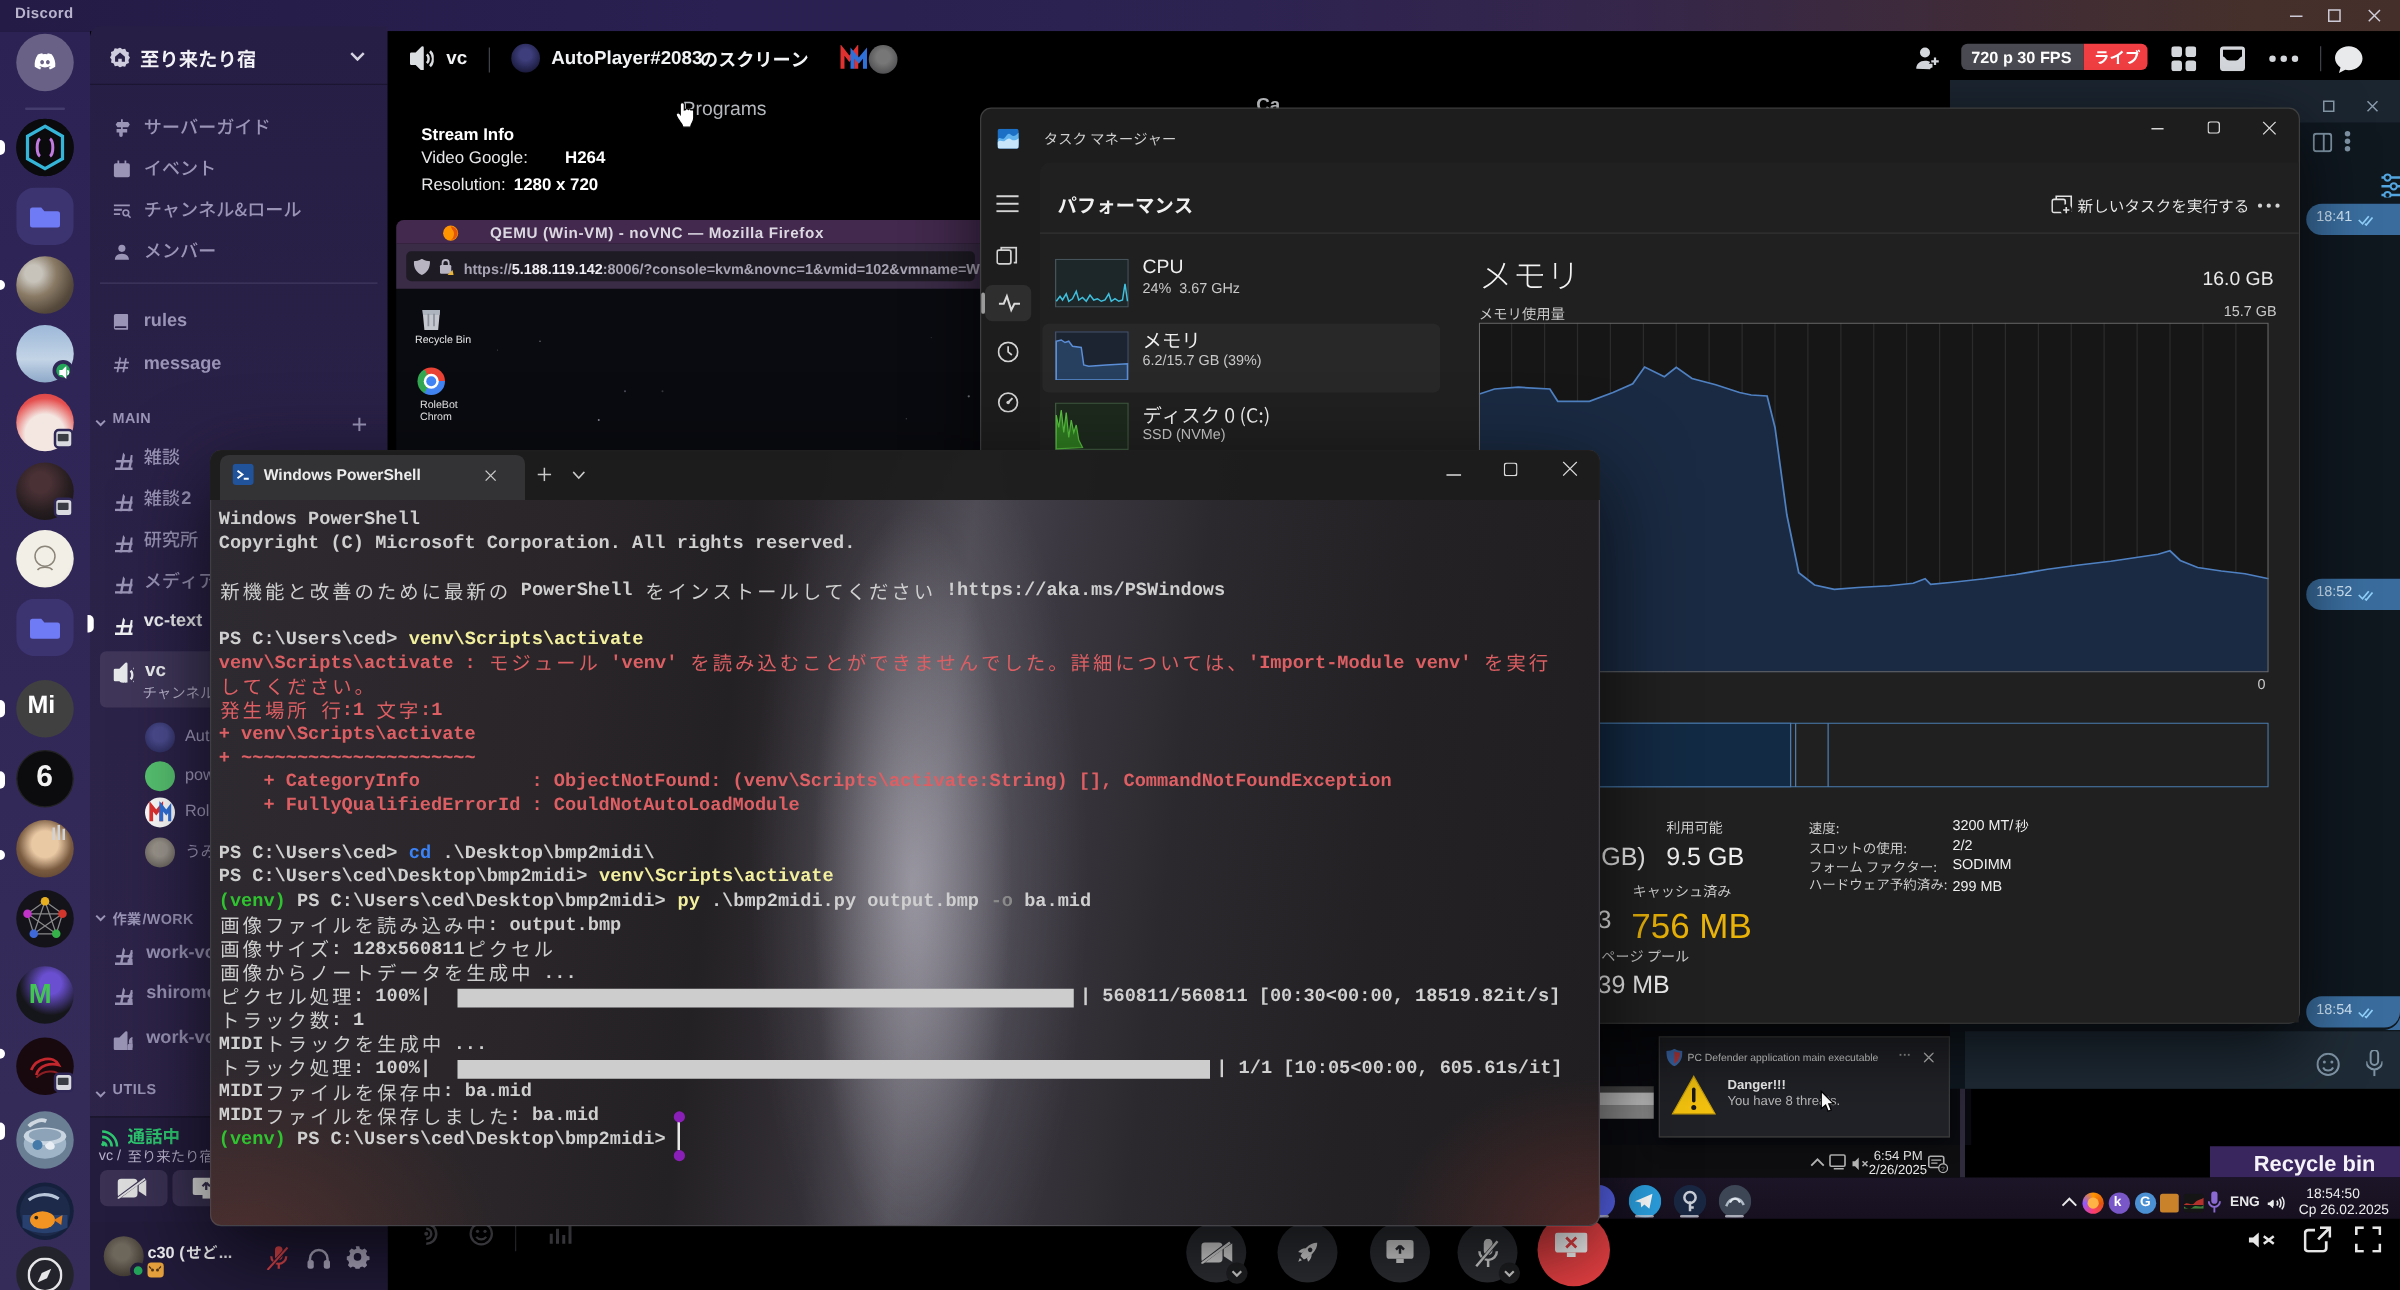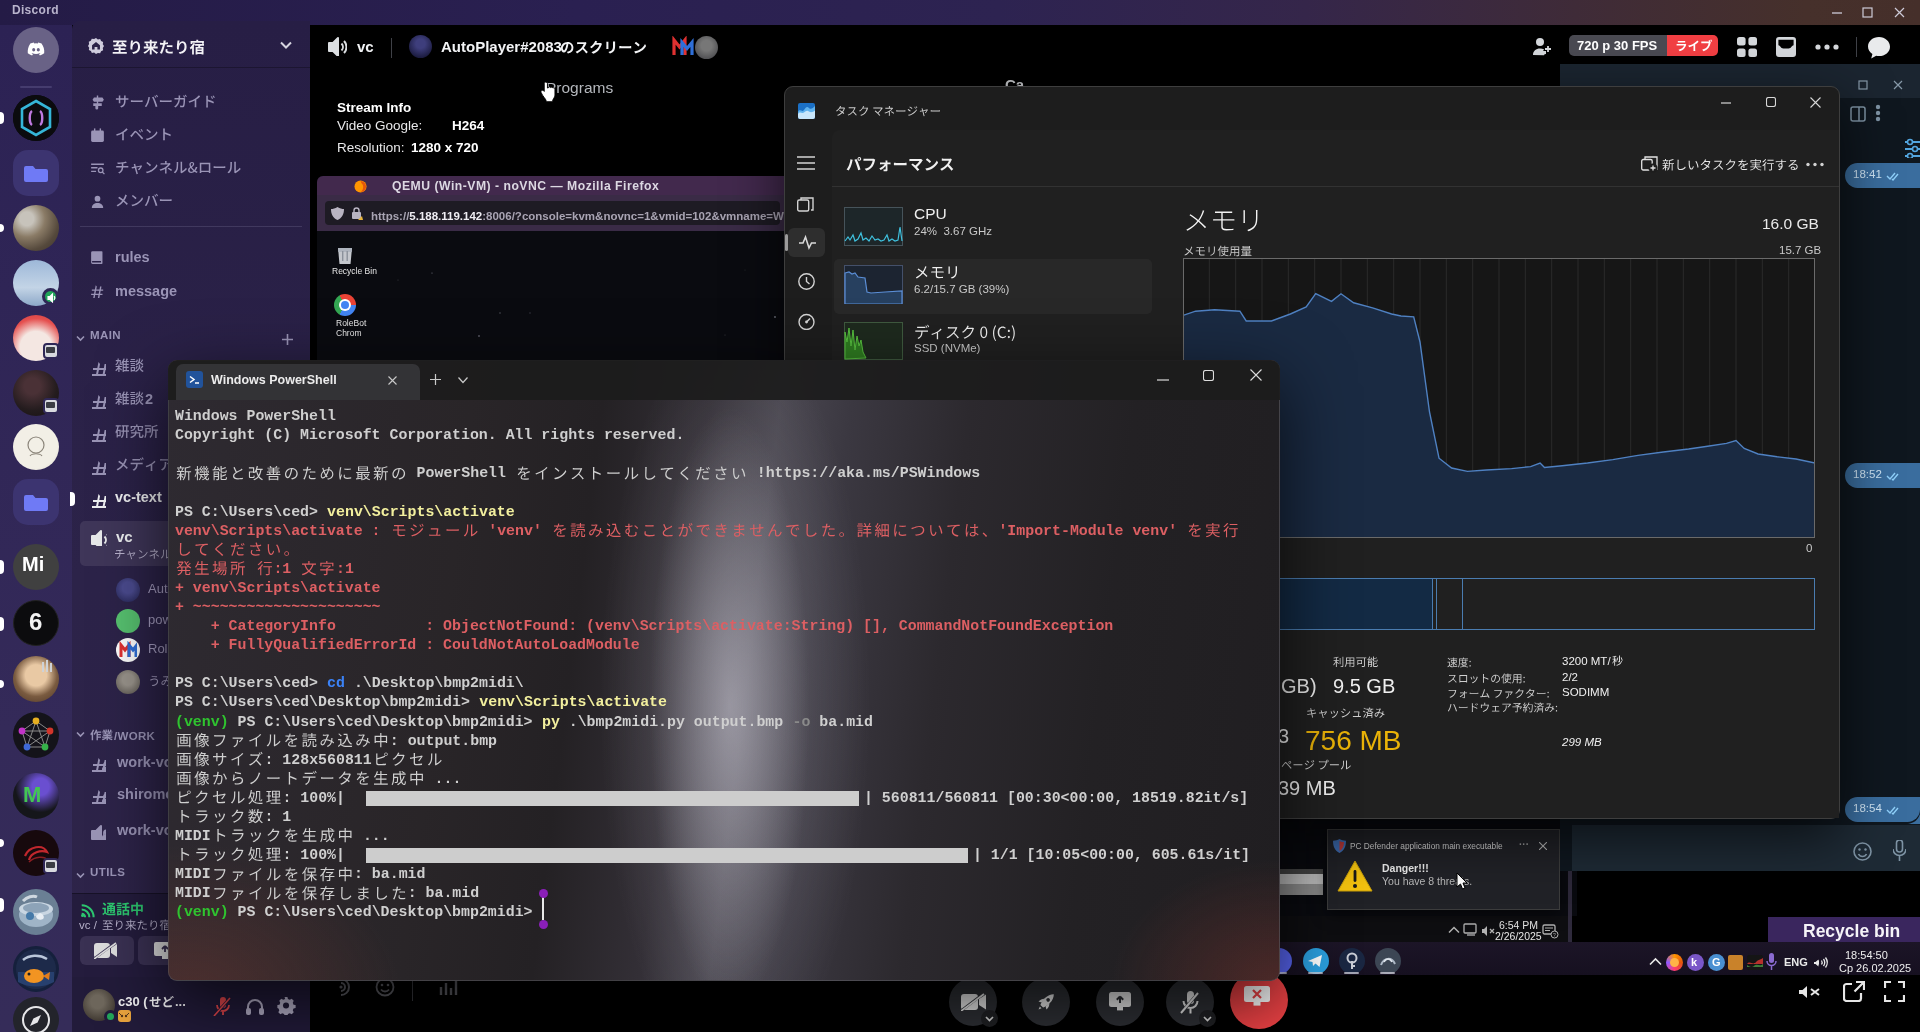--- a/index.html
+++ b/index.html
@@ -909,21 +909,21 @@
     <path d="M8.6 -7.2L8.1 -7.6C7.9 -7.6 7.6 -7.6 7.3 -7.6C6.9 -7.6 3.5 -7.6 3.1 -7.6C2.8 -7.6 2.2 -7.6 2 -7.6L2 -6.6C2.1 -6.7 2.7 -6.7 3.1 -6.7C3.5 -6.7 6.9 -6.7 7.3 -6.7C7.1 -5.8 6.3 -4.5 5.5 -3.7C4.4 -2.5 2.8 -1.2 1.1 -0.5L1.8 0.2C3.4 -0.5 4.8 -1.7 6 -2.9C7.1 -1.9 8.2 -0.7 9 0.3L9.7 -0.4C9 -1.2 7.7 -2.6 6.6 -3.6C7.3 -4.6 8 -5.8 8.4 -6.8C8.4 -6.9 8.6 -7.1 8.6 -7.2ZM12.4 -7.4C12.4 -7.1 12.4 -6.8 12.4 -6.6C12.4 -6.1 12.4 -1.7 12.4 -1.2C12.4 -0.9 12.4 -0.1 12.4 0.1L13.3 0.1L13.3 -0.6L19.2 -0.6L19.2 0.1L20.1 0.1C20.1 -0 20.1 -0.9 20.1 -1.2C20.1 -1.6 20.1 -6.1 20.1 -6.6C20.1 -6.8 20.1 -7.1 20.1 -7.4C19.8 -7.4 19.4 -7.4 19.1 -7.4C18.6 -7.4 13.9 -7.4 13.3 -7.4C13.1 -7.4 12.8 -7.4 12.4 -7.4ZM13.3 -1.4L13.3 -6.5L19.2 -6.5L19.2 -1.4ZM26.8 -6.2L26 -6C26.2 -5.5 26.8 -4.1 26.9 -3.6L27.7 -3.9C27.5 -4.4 27 -5.8 26.8 -6.2ZM30.7 -5.6L29.8 -5.9C29.6 -4.5 29.1 -3.2 28.3 -2.2C27.4 -1.1 26 -0.3 24.8 0.1L25.5 0.8C26.7 0.3 28 -0.5 29 -1.8C29.8 -2.7 30.3 -3.9 30.6 -5.1C30.6 -5.2 30.7 -5.4 30.7 -5.6ZM24.3 -5.7L23.5 -5.4C23.7 -5 24.3 -3.5 24.5 -2.9L25.3 -3.2C25.1 -3.8 24.5 -5.2 24.3 -5.7ZM36 -1C36 -0.6 36 -0 36 0.3L37 0.3C37 -0 36.9 -0.6 36.9 -1L36.9 -4.5C38.1 -4.1 40 -3.4 41.2 -2.8L41.5 -3.7C40.4 -4.3 38.4 -5 36.9 -5.5L36.9 -7.2C36.9 -7.6 37 -8 37 -8.4L36 -8.4C36 -8 36 -7.5 36 -7.2C36 -6.3 36 -1.6 36 -1ZM48.3 -6.9C48.2 -5.9 48 -4.9 47.7 -4C47.2 -2.2 46.6 -1.5 46.1 -1.5C45.6 -1.5 45 -2.1 45 -3.4C45 -4.9 46.3 -6.7 48.3 -6.9ZM49.2 -7C51.1 -6.8 52.1 -5.4 52.1 -3.8C52.1 -1.9 50.8 -0.9 49.4 -0.6C49.1 -0.6 48.8 -0.5 48.4 -0.5L49 0.3C51.5 0 53 -1.5 53 -3.8C53 -6 51.4 -7.8 48.9 -7.8C46.2 -7.8 44.2 -5.7 44.2 -3.4C44.2 -1.6 45.1 -0.5 46.1 -0.5C47.1 -0.5 47.9 -1.6 48.6 -3.8C48.9 -4.8 49.1 -5.9 49.2 -7ZM60.5 -9L60.5 -7.9L57.5 -7.9L57.5 -7.1L60.5 -7.1L60.5 -6.1L57.8 -6.1L57.8 -3.1L60.4 -3.1C60.3 -2.5 60.2 -1.9 59.8 -1.4C59.3 -1.8 58.8 -2.3 58.5 -2.9L57.8 -2.6C58.2 -1.9 58.7 -1.4 59.3 -0.9C58.8 -0.4 58.1 -0 57.1 0.2C57.2 0.4 57.5 0.7 57.6 0.9C58.7 0.6 59.5 0.1 60 -0.4C61.1 0.2 62.5 0.7 64 0.9C64.1 0.6 64.3 0.3 64.5 0.2C62.9 -0 61.6 -0.4 60.5 -1C60.9 -1.6 61.1 -2.3 61.2 -3.1L64 -3.1L64 -6.1L61.3 -6.1L61.3 -7.1L64.4 -7.1L64.4 -7.9L61.3 -7.9L61.3 -9ZM58.5 -5.4L60.5 -5.4L60.5 -4.3L60.5 -3.8L58.5 -3.8ZM61.3 -5.4L63.3 -5.4L63.3 -3.8L61.2 -3.8L61.3 -4.3ZM57 -9.1C56.4 -7.5 55.3 -5.9 54.2 -4.8C54.4 -4.6 54.6 -4.2 54.7 -4C55.1 -4.4 55.5 -4.9 55.9 -5.4L55.9 0.9L56.6 0.9L56.6 -6.6C57.1 -7.3 57.5 -8.1 57.8 -8.9ZM66.5 -8.3L66.5 -4.4C66.5 -2.9 66.3 -1 65.1 0.4C65.3 0.5 65.7 0.8 65.8 0.9C66.6 0 67 -1.2 67.1 -2.5L69.8 -2.5L69.8 0.8L70.7 0.8L70.7 -2.5L73.6 -2.5L73.6 -0.2C73.6 -0 73.5 0 73.3 0C73.1 0 72.3 0.1 71.6 0C71.7 0.2 71.8 0.6 71.9 0.8C72.9 0.8 73.5 0.8 73.9 0.7C74.2 0.5 74.4 0.3 74.4 -0.2L74.4 -8.3ZM67.3 -7.5L69.8 -7.5L69.8 -5.8L67.3 -5.8ZM73.6 -7.5L73.6 -5.8L70.7 -5.8L70.7 -7.5ZM67.3 -5L69.8 -5L69.8 -3.2L67.2 -3.2C67.2 -3.6 67.3 -4 67.3 -4.4ZM73.6 -5L73.6 -3.2L70.7 -3.2L70.7 -5ZM77.1 -4.2C77.5 -4.2 77.8 -4.5 77.8 -5C77.8 -5.4 77.5 -5.7 77.1 -5.7C76.7 -5.7 76.4 -5.4 76.4 -5C76.4 -4.5 76.7 -4.2 77.1 -4.2ZM77.1 0.1C77.5 0.1 77.8 -0.2 77.8 -0.6C77.8 -1.1 77.5 -1.4 77.1 -1.4C76.7 -1.4 76.4 -1.1 76.4 -0.6C76.4 -0.2 76.7 0.1 77.1 0.1Z" fill="#cfcfcf"></path>
   </svg>
 <span class="sans" style="left:1562px;top:671px;font-size:11.5px;color:#f0f0f0;">2/2</span>
 <svg style="position:absolute;left:1447px;top:684.5px;" width="105" height="17" viewBox="0 -12.5 105 17">
     <path d="M9.3 -7.2L8.6 -7.6C8.4 -7.5 8.2 -7.5 8.1 -7.5C7.6 -7.5 3.3 -7.5 2.6 -7.5C2.3 -7.5 1.9 -7.6 1.6 -7.6L1.6 -6.7C1.8 -6.7 2.2 -6.7 2.6 -6.7C3.3 -6.7 7.5 -6.7 8.2 -6.7C8 -5.7 7.5 -4.2 6.8 -3.2C5.8 -2 4.6 -1.1 2.5 -0.6L3.3 0.2C5.3 -0.4 6.5 -1.4 7.5 -2.7C8.4 -3.8 8.9 -5.5 9.1 -6.6C9.2 -6.8 9.2 -7 9.3 -7.2ZM12.7 -0.9L13.3 -0.2C14.8 -1 16.3 -2.4 17 -3.4L17.1 -0.4C17.1 -0.2 17 -0.1 16.8 -0.1C16.5 -0.1 15.9 -0.1 15.5 -0.2L15.5 0.6C15.9 0.6 16.6 0.7 17.1 0.7C17.6 0.7 17.9 0.4 17.9 -0.1L17.8 -4.2L19.4 -4.2C19.6 -4.2 19.9 -4.2 20.1 -4.2L20.1 -5C19.9 -5 19.6 -5 19.4 -5L17.8 -5L17.8 -5.9C17.8 -6.1 17.8 -6.4 17.8 -6.6L16.9 -6.6C17 -6.4 17 -6.1 17 -5.9L17 -5L13.8 -5C13.5 -5 13.2 -5 13 -5L13 -4.2C13.2 -4.2 13.5 -4.2 13.8 -4.2L16.7 -4.2C15.9 -3.1 14.3 -1.7 12.7 -0.9ZM22.7 -4.7L22.7 -3.6C23 -3.7 23.6 -3.7 24.2 -3.7C25 -3.7 29.3 -3.7 30.1 -3.7C30.6 -3.7 31.1 -3.6 31.3 -3.6L31.3 -4.7C31.1 -4.7 30.7 -4.6 30.1 -4.6C29.3 -4.6 25 -4.6 24.2 -4.6C23.6 -4.6 23 -4.7 22.7 -4.7ZM34.2 -1.2C33.9 -1.2 33.5 -1.2 33.2 -1.2L33.4 -0.2C33.7 -0.2 34 -0.3 34.3 -0.3C35.7 -0.4 39.3 -0.8 41 -1C41.2 -0.5 41.4 -0 41.6 0.4L42.5 -0C42 -1.2 40.9 -3.3 40.1 -4.4L39.3 -4.1C39.7 -3.6 40.2 -2.7 40.6 -1.9C39.4 -1.7 37.3 -1.5 35.7 -1.3C36.3 -2.7 37.4 -6 37.7 -7.1C37.8 -7.5 37.9 -7.8 38 -8.1L37 -8.3C36.9 -8 36.9 -7.7 36.8 -7.2C36.5 -6.2 35.3 -2.7 34.7 -1.2ZM54.9 -7.2L54.3 -7.6C54.1 -7.5 53.8 -7.5 53.7 -7.5C53.2 -7.5 48.9 -7.5 48.3 -7.5C47.9 -7.5 47.5 -7.6 47.2 -7.6L47.2 -6.7C47.5 -6.7 47.8 -6.7 48.3 -6.7C48.9 -6.7 53.2 -6.7 53.8 -6.7C53.6 -5.7 53.1 -4.2 52.4 -3.2C51.5 -2 50.3 -1.1 48.2 -0.6L48.9 0.2C50.9 -0.4 52.2 -1.4 53.1 -2.7C54 -3.8 54.5 -5.5 54.8 -6.6C54.8 -6.8 54.8 -7 54.9 -7.2ZM65.8 -5.5L65.3 -5.9C65.1 -5.9 64.8 -5.9 64.7 -5.9C64.2 -5.9 59.8 -5.9 59.3 -5.9C59 -5.9 58.6 -5.9 58.3 -5.9L58.3 -5C58.7 -5.1 59 -5.1 59.3 -5.1C59.8 -5.1 63.9 -5.1 64.5 -5.1C64.2 -4.5 63.4 -3.6 62.7 -3.1L63.4 -2.6C64.3 -3.3 65.2 -4.7 65.5 -5.2C65.6 -5.2 65.7 -5.4 65.8 -5.5ZM62.1 -4.3L61.2 -4.3C61.2 -4.1 61.3 -3.9 61.3 -3.7C61.3 -2.3 61.1 -1.1 59.6 -0.1C59.3 0.1 59.1 0.2 58.8 0.2L59.6 0.9C61.9 -0.4 62.1 -2 62.1 -4.3ZM73 -8.4L72 -8.7C71.9 -8.4 71.8 -8 71.7 -7.9C71.2 -6.9 70.1 -5.3 68.3 -4.2L69 -3.7C70.2 -4.4 71.1 -5.4 71.8 -6.3L75.4 -6.3C75.2 -5.3 74.5 -3.9 73.7 -2.9C72.7 -1.8 71.4 -0.8 69.4 -0.2L70.2 0.5C72.2 -0.3 73.5 -1.3 74.5 -2.5C75.4 -3.6 76.1 -5.1 76.4 -6.2C76.4 -6.4 76.6 -6.6 76.6 -6.8L75.9 -7.2C75.7 -7.1 75.5 -7.1 75.2 -7.1L72.3 -7.1L72.5 -7.5C72.6 -7.7 72.8 -8.1 73 -8.4ZM83.8 -8.5L82.8 -8.8C82.8 -8.5 82.6 -8.1 82.5 -7.9C82 -7 80.9 -5.3 79 -4.2L79.7 -3.6C80.9 -4.4 81.9 -5.5 82.6 -6.5L86.2 -6.5C86 -5.6 85.5 -4.4 84.8 -3.5C84 -4 83.2 -4.5 82.5 -4.9L81.9 -4.4C82.6 -3.9 83.4 -3.4 84.2 -2.8C83.2 -1.7 81.9 -0.8 80 -0.2L80.8 0.5C82.6 -0.2 84 -1.2 84.9 -2.3C85.4 -1.9 85.8 -1.6 86.1 -1.3L86.7 -2C86.4 -2.3 86 -2.6 85.5 -3C86.3 -4.1 86.9 -5.3 87.2 -6.3C87.3 -6.5 87.4 -6.8 87.4 -6.9L86.7 -7.4C86.6 -7.3 86.3 -7.2 86 -7.2L83.1 -7.2L83.3 -7.6C83.4 -7.8 83.6 -8.2 83.8 -8.5ZM89.9 -4.7L89.9 -3.6C90.3 -3.7 90.8 -3.7 91.4 -3.7C92.2 -3.7 96.5 -3.7 97.4 -3.7C97.8 -3.7 98.3 -3.6 98.5 -3.6L98.5 -4.7C98.3 -4.7 97.9 -4.6 97.3 -4.6C96.5 -4.6 92.2 -4.6 91.4 -4.6C90.8 -4.6 90.2 -4.7 89.9 -4.7ZM101.1 -4.2C101.5 -4.2 101.8 -4.5 101.8 -5C101.8 -5.4 101.5 -5.7 101.1 -5.7C100.7 -5.7 100.4 -5.4 100.4 -5C100.4 -4.5 100.7 -4.2 101.1 -4.2ZM101.1 0.1C101.5 0.1 101.8 -0.2 101.8 -0.6C101.8 -1.1 101.5 -1.4 101.1 -1.4C100.7 -1.4 100.4 -1.1 100.4 -0.6C100.4 -0.2 100.7 0.1 101.1 0.1Z" fill="#cfcfcf"></path>
   </svg>
 <span class="sans" style="left:1562px;top:686px;font-size:11.5px;color:#f0f0f0;">SODIMM</span>
 <svg style="position:absolute;left:1447px;top:698.5px;" width="114" height="17" viewBox="0 -12.5 114 17">
     <path d="M2.5 -3.4C2.1 -2.5 1.5 -1.4 0.8 -0.5L1.7 -0.1C2.3 -1 2.9 -2.1 3.3 -3.1C3.8 -4.2 4.2 -5.8 4.3 -6.4C4.4 -6.7 4.4 -7 4.5 -7.2L3.5 -7.4C3.4 -6.2 2.9 -4.5 2.5 -3.4ZM7.8 -3.8C8.2 -2.7 8.7 -1.2 9 -0.1L10 -0.4C9.7 -1.4 9.1 -3.1 8.7 -4.1C8.2 -5.3 7.5 -6.8 7.1 -7.5L6.2 -7.3C6.7 -6.4 7.4 -4.9 7.8 -3.8ZM11.9 -4.7L11.9 -3.6C12.2 -3.7 12.8 -3.7 13.4 -3.7C14.2 -3.7 18.5 -3.7 19.3 -3.7C19.8 -3.7 20.3 -3.6 20.5 -3.6L20.5 -4.7C20.2 -4.7 19.9 -4.6 19.3 -4.6C18.5 -4.6 14.2 -4.6 13.4 -4.6C12.8 -4.6 12.2 -4.7 11.9 -4.7ZM28.7 -7.8L28.1 -7.5C28.4 -7 28.8 -6.4 29.1 -5.9L29.7 -6.1C29.4 -6.7 29 -7.4 28.7 -7.8ZM30 -8.3L29.4 -8C29.8 -7.6 30.1 -7 30.4 -6.4L31 -6.7C30.7 -7.2 30.3 -7.9 30 -8.3ZM24.9 -0.8C24.9 -0.4 24.9 0.1 24.8 0.5L25.9 0.5C25.8 0.1 25.8 -0.5 25.8 -0.8L25.8 -4.4C27 -4 28.9 -3.3 30 -2.6L30.4 -3.6C29.3 -4.1 27.2 -4.9 25.8 -5.3L25.8 -7.1C25.8 -7.4 25.8 -7.9 25.9 -8.2L24.8 -8.2C24.9 -7.9 24.9 -7.4 24.9 -7.1C24.9 -6.2 24.9 -1.4 24.9 -0.8ZM41.9 -6.6L41.3 -6.9C41.2 -6.9 41 -6.8 40.6 -6.8L38.2 -6.8L38.2 -7.8C38.2 -8.1 38.2 -8.3 38.2 -8.7L37.2 -8.7C37.2 -8.3 37.3 -8.1 37.3 -7.8L37.3 -6.8L34.9 -6.8C34.5 -6.8 34.2 -6.8 33.9 -6.9C33.9 -6.6 33.9 -6.3 33.9 -6C33.9 -5.7 33.9 -4.5 33.9 -4.1C33.9 -3.9 33.9 -3.7 33.9 -3.5L34.8 -3.5C34.8 -3.6 34.8 -3.9 34.8 -4.1C34.8 -4.4 34.8 -5.6 34.8 -6L40.8 -6C40.7 -5.1 40.4 -3.8 39.8 -2.9C39.1 -1.9 37.9 -1.1 36.8 -0.7C36.5 -0.6 36.1 -0.5 35.7 -0.4L36.4 0.4C38.4 -0.1 39.9 -1.2 40.7 -2.7C41.3 -3.7 41.6 -5 41.8 -5.9C41.8 -6.1 41.9 -6.4 41.9 -6.6ZM44.9 -0.8L44.9 0.1C45.1 0.1 45.4 0 45.7 0L51.6 0C51.8 0 52.1 0.1 52.3 0.1L52.3 -0.8C52.1 -0.8 51.9 -0.8 51.6 -0.8L49 -0.8L49 -4.8L51.1 -4.8C51.4 -4.8 51.6 -4.7 51.9 -4.7L51.9 -5.6C51.7 -5.6 51.4 -5.5 51.1 -5.5L46.1 -5.5C46 -5.5 45.6 -5.6 45.4 -5.6L45.4 -4.7C45.6 -4.7 46 -4.8 46.1 -4.8L48.1 -4.8L48.1 -0.8L45.7 -0.8C45.4 -0.8 45.1 -0.8 44.9 -0.8ZM64.1 -7.3L63.5 -7.8C63.4 -7.8 63 -7.7 62.8 -7.7C62.1 -7.7 57.1 -7.7 56.6 -7.7C56.2 -7.7 55.7 -7.8 55.3 -7.8L55.3 -6.9C55.8 -6.9 56.2 -6.9 56.6 -6.9C57.1 -6.9 62 -6.9 62.7 -6.9C62.4 -6.3 61.4 -5.1 60.4 -4.5L61.1 -3.9C62.3 -4.8 63.3 -6.2 63.8 -6.9C63.8 -7 64 -7.2 64.1 -7.3ZM59.7 -5.9L58.8 -5.9C58.8 -5.6 58.8 -5.4 58.8 -5.1C58.8 -3.3 58.6 -1.7 56.9 -0.7C56.6 -0.5 56.2 -0.3 55.9 -0.2L56.7 0.4C59.5 -1 59.7 -2.9 59.7 -5.9ZM67.9 -6.5C68.8 -6.1 70.1 -5.5 71 -5L65.4 -5L65.4 -4.3L69.9 -4.3L69.9 -0.2C69.9 0 69.8 0 69.6 0.1C69.4 0.1 68.6 0.1 67.9 0C68 0.3 68.2 0.6 68.2 0.8C69.2 0.8 69.8 0.8 70.2 0.7C70.6 0.6 70.7 0.3 70.7 -0.2L70.7 -4.3L73.8 -4.3C73.4 -3.6 72.9 -3 72.5 -2.6L73.2 -2.2C73.8 -2.8 74.5 -3.9 75.1 -4.8L74.4 -5.1L74.3 -5L72.1 -5L72.2 -5.3C71.9 -5.5 71.5 -5.7 71.1 -5.9C72 -6.5 73.1 -7.3 73.9 -8.1L73.3 -8.5L73.1 -8.5L66.4 -8.5L66.4 -7.7L72.3 -7.7C71.7 -7.2 71 -6.7 70.3 -6.3C69.6 -6.5 68.9 -6.8 68.3 -7.1ZM81.1 -4.4C81.7 -3.7 82.4 -2.6 82.6 -1.9L83.3 -2.3C83.1 -3 82.4 -4 81.8 -4.8ZM78.9 -2.7C79.2 -2.1 79.5 -1.2 79.6 -0.6L80.3 -0.9C80.2 -1.4 79.9 -2.3 79.6 -2.9ZM76.6 -2.9C76.5 -1.9 76.2 -1 75.9 -0.3C76.1 -0.3 76.4 -0.1 76.5 -0C76.9 -0.7 77.1 -1.7 77.3 -2.8ZM81.6 -9.1C81.2 -7.6 80.5 -6.2 79.6 -5.3C79.9 -5.2 80.2 -5 80.4 -4.8C80.7 -5.2 81.1 -5.8 81.4 -6.4L84.9 -6.4C84.8 -2.1 84.6 -0.5 84.2 -0.1C84.1 0 84 0.1 83.8 0.1C83.5 0.1 82.8 0.1 82.1 0C82.3 0.2 82.4 0.6 82.4 0.8C83 0.9 83.7 0.9 84.1 0.8C84.5 0.8 84.7 0.7 84.9 0.4C85.4 -0.1 85.6 -1.8 85.7 -6.7C85.8 -6.8 85.8 -7.1 85.8 -7.1L81.8 -7.1C82 -7.7 82.2 -8.3 82.4 -8.9ZM76 -4.2L76.1 -3.5L77.8 -3.6L77.8 0.9L78.6 0.9L78.6 -3.7L79.5 -3.7C79.6 -3.5 79.7 -3.3 79.7 -3.1L80.4 -3.4C80.2 -4 79.7 -4.9 79.3 -5.6L78.7 -5.3C78.9 -5 79 -4.7 79.2 -4.4L77.5 -4.3C78.2 -5.2 79.1 -6.5 79.7 -7.5L79 -7.8C78.7 -7.3 78.3 -6.5 77.8 -5.9C77.7 -6.1 77.4 -6.4 77.2 -6.6C77.6 -7.2 78.1 -8.1 78.4 -8.8L77.7 -9.1C77.5 -8.5 77.1 -7.7 76.7 -7L76.4 -7.3L76 -6.8C76.5 -6.3 77.1 -5.7 77.4 -5.2C77.2 -4.9 76.9 -4.5 76.7 -4.3ZM87.4 -8.4C88.1 -8.1 88.9 -7.6 89.3 -7.2L89.8 -7.8C89.4 -8.2 88.5 -8.7 87.8 -9ZM86.8 -5.5C87.5 -5.2 88.4 -4.7 88.8 -4.3L89.2 -5C88.8 -5.3 87.9 -5.8 87.3 -6.1ZM87.1 0.2L87.8 0.7C88.4 -0.3 89.1 -1.7 89.7 -2.8L89.1 -3.3C88.5 -2.1 87.7 -0.6 87.1 0.2ZM92.8 -9.1L92.8 -7.9L89.9 -7.9L89.9 -7.2L91 -7.2C91.4 -6.6 92 -6.1 92.6 -5.7C91.7 -5.2 90.6 -5 89.5 -4.8C89.7 -4.6 89.9 -4.3 90 -4.1C91.2 -4.4 92.3 -4.7 93.3 -5.2C94.2 -4.8 95.3 -4.4 96.4 -4.2C96.5 -4.4 96.7 -4.7 96.9 -4.9C95.8 -5.1 94.9 -5.3 94 -5.7C94.6 -6.1 95.1 -6.6 95.4 -7.2L96.7 -7.2L96.7 -7.9L93.7 -7.9L93.7 -9.1ZM94.5 -7.2C94.2 -6.8 93.8 -6.4 93.3 -6.1C92.8 -6.4 92.3 -6.7 91.9 -7.2ZM95 -2.9L95 -1.9L91.5 -1.9C91.6 -2.2 91.6 -2.5 91.6 -2.9L91.6 -2.9ZM90.8 -4.3L90.8 -2.9C90.8 -1.9 90.6 -0.5 89.4 0.5C89.6 0.6 89.9 0.8 90 1C90.8 0.4 91.2 -0.4 91.4 -1.2L95 -1.2L95 0.9L95.8 0.9L95.8 -4.3L95 -4.3L95 -3.6L91.6 -3.6L91.6 -4.3ZM106.4 -5.6L105.5 -5.6C105.5 -5.3 105.5 -5 105.5 -4.7C105.5 -4.4 105.4 -4.1 105.4 -3.8C104.5 -4.3 103.5 -4.6 102.4 -4.7C102.9 -5.7 103.4 -6.8 103.7 -7.3C103.7 -7.4 103.8 -7.5 103.9 -7.7L103.4 -8.1C103.3 -8.1 103.1 -8 102.9 -8C102.4 -8 101 -7.9 100.4 -7.9C100.2 -7.9 99.9 -7.9 99.6 -7.9L99.7 -7C99.9 -7.1 100.2 -7.1 100.5 -7.1C100.9 -7.1 102.3 -7.2 102.7 -7.2C102.4 -6.5 102 -5.6 101.6 -4.8C99.4 -4.7 98 -3.5 98 -1.9C98 -1 98.6 -0.4 99.4 -0.4C99.9 -0.4 100.4 -0.6 100.7 -1.2C101.2 -1.8 101.7 -3 102.1 -4C103.2 -3.9 104.3 -3.5 105.2 -3C104.8 -1.8 104.1 -0.7 102.4 0.1L103.1 0.6C104.6 -0.1 105.5 -1.2 105.9 -2.6C106.3 -2.3 106.7 -2 107 -1.7L107.4 -2.6C107.1 -2.9 106.6 -3.2 106.1 -3.5C106.3 -4.1 106.3 -4.8 106.4 -5.6ZM101.2 -4C100.9 -3.2 100.5 -2.1 100.1 -1.6C99.8 -1.4 99.7 -1.3 99.4 -1.3C99.1 -1.3 98.8 -1.5 98.8 -2C98.8 -2.9 99.7 -3.9 101.2 -4ZM109.5 -4.2C109.9 -4.2 110.2 -4.5 110.2 -5C110.2 -5.4 109.9 -5.7 109.5 -5.7C109.1 -5.7 108.8 -5.4 108.8 -5C108.8 -4.5 109.1 -4.2 109.5 -4.2ZM109.5 0.1C109.9 0.1 110.2 -0.2 110.2 -0.6C110.2 -1.1 109.9 -1.4 109.5 -1.4C109.1 -1.4 108.8 -1.1 108.8 -0.6C108.8 -0.2 109.1 0.1 109.5 0.1Z" fill="#cfcfcf"></path>
   </svg>
-<span class="sans" style="left:1562px;top:736px;font-size:11.5px;color:#f0f0f0;font-style:italic;">299 MB</span>
+<span class="sans" style="left:1562px;top:704px;font-size:11.5px;color:#f0f0f0;">299 MB</span>
 <div class="abs" style="left:168px;top:360px;width:1112px;height:621px;background:radial-gradient(300px 220px at 2% 103%, rgba(120,55,45,.42), rgba(134,62,50,0) 70%),radial-gradient(240px 180px at 100% 101%, rgba(180,66,55,.30), rgba(196,72,60,0) 70%),radial-gradient(80px 300px at 50.5% 56%, rgba(200,198,209,.50), rgba(200,198,209,0) 100%),radial-gradient(135px 380px at 51% 55%, rgba(172,170,182,.34), rgba(172,170,182,0) 100%),linear-gradient(97deg,#2e2a31 0%,#292528 26%,#242124 37%,#332f36 46%,#4a4750 52%,#3b3841 58%,#2c292e 68%,#232124 82%,#201e21 100%);border-radius:9px;border:1px solid rgba(90,90,95,.55);box-shadow:0 22px 70px rgba(0,0,0,.7)"></div>
 <div class="abs" style="left:168px;top:360px;width:1112px;height:40px;background:rgba(28,28,28,.93);border-radius:9px 9px 0 0"></div>
 <div class="abs" style="left:176px;top:364px;width:244px;height:36px;background:#333336;border-radius:7px 7px 0 0"></div>
 <svg class="abs" style="left:186px;top:371px;" width="17" height="17" viewBox="0 0 17 17">
     <rect width="17" height="17" rx="3" fill="#21539b"></rect>
     <path d="M4 5.5 8 8.5 4 11.5" stroke="#fff" stroke-width="1.5" fill="none"></path>
     <path d="M9 12h4" stroke="#fff" stroke-width="1.5"></path>
   </svg>
 <span class="sans" style="left:211px;top:373px;font-size:12.5px;color:#ececec;font-weight:600;">Windows PowerShell</span>
 <svg class="abs" style="left:388px;top:376px;" width="9" height="9" viewBox="0 0 9 9">

